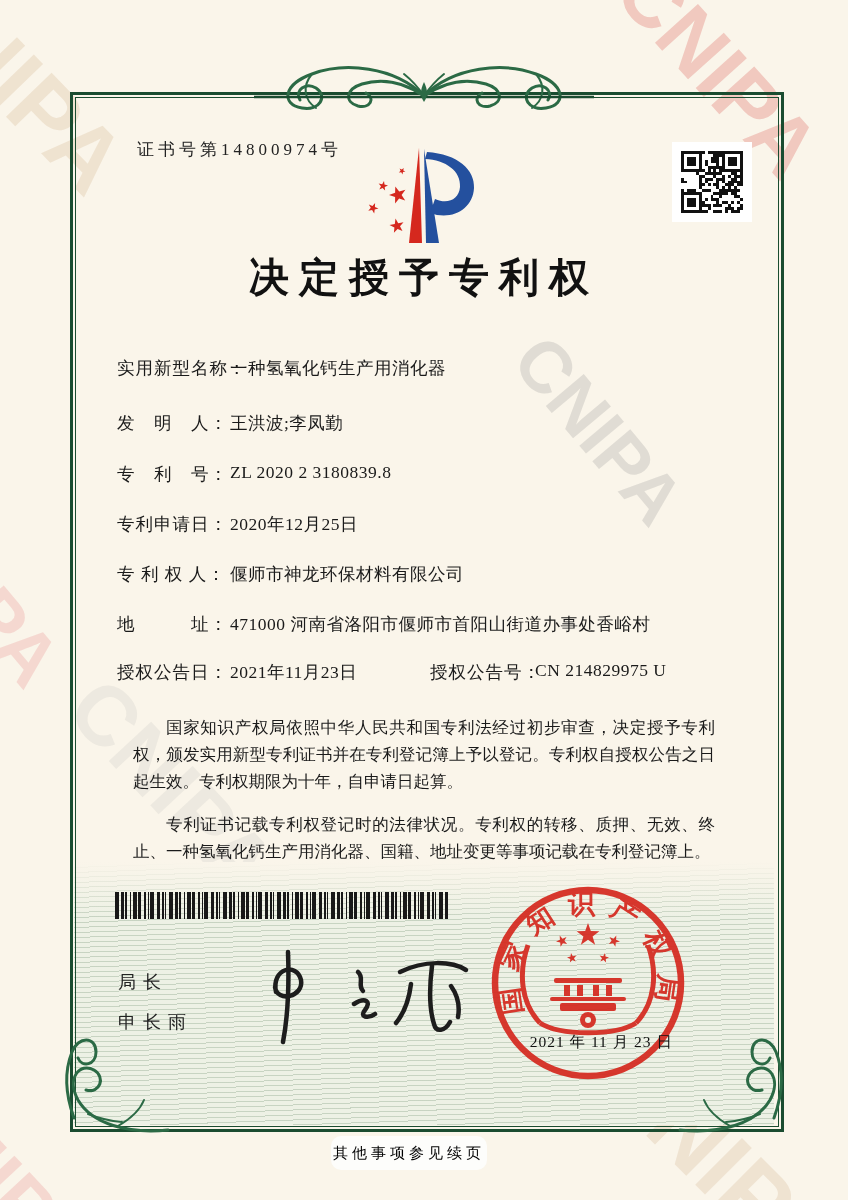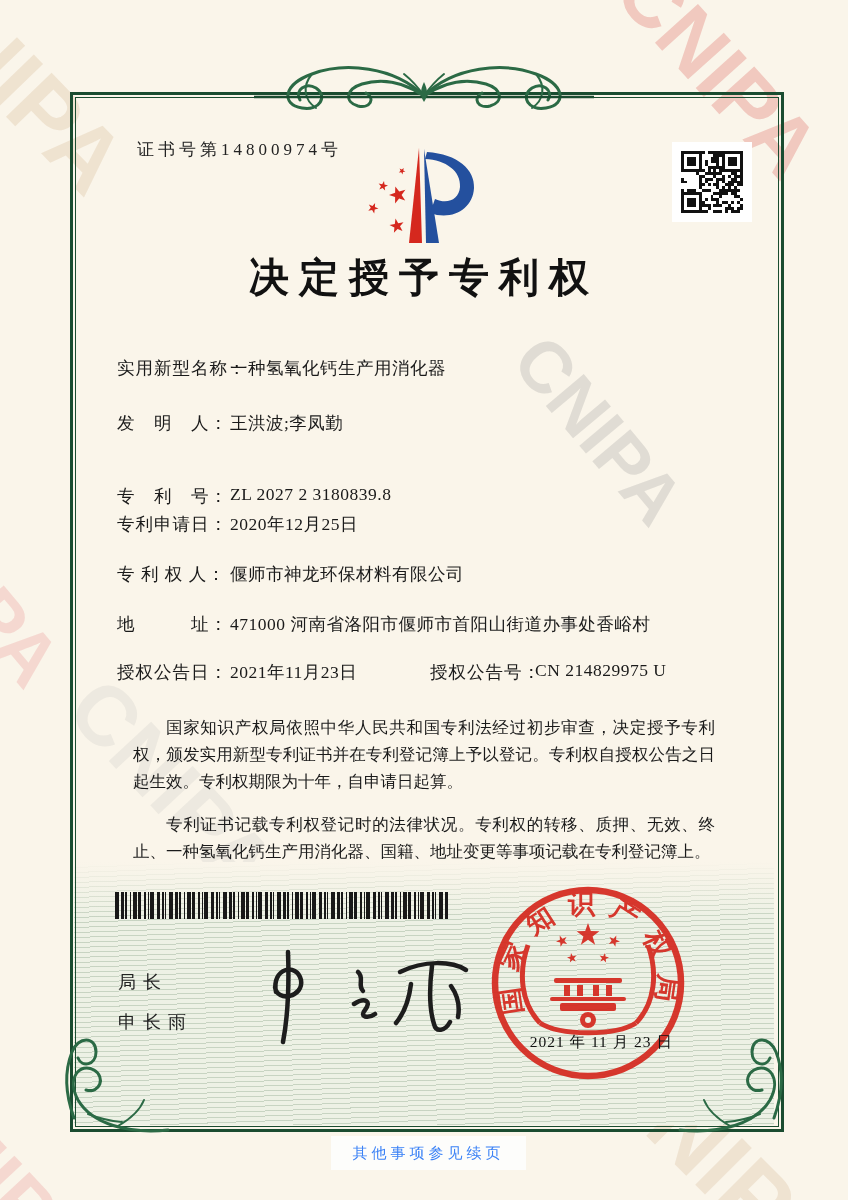--- a/index.html
+++ b/index.html
@@ -57,23 +57,23 @@
   .official{position:absolute;left:118px;top:962px;font-size:18px;color:#222;
             letter-spacing:7px;line-height:40px;}
   .signature{position:absolute;left:248px;top:940px;}
   .seal{position:absolute;left:488px;top:883px;}
   .sealdate{position:absolute;left:508px;top:1032px;width:165px;text-align:right;
             font-size:15.5px;letter-spacing:1px;color:#111;}
   .pageinfo{position:absolute;left:0;right:0;top:1093px;text-align:center;
             font-size:14.5px;letter-spacing:3px;color:#222;}
 
   
-  .footnote{position:absolute;left:331px;top:1136px;width:195px;height:34px;
+  .footnote{position:absolute;left:331px;top:1136px;width:156px;height:34px;
             background:#fdfdfb;display:flex;align-items:center;justify-content:center;
-            font-size:15px;letter-spacing:4px;color:#3b82f6;}
+            font-size:15px;letter-spacing:4px;color:#000000;border-radius:10px;}
 </style>
 </head>
 <body>
 
 <div class="page">
 
   <span class="wm wm1">CNIPA</span>
   <span class="wm wm2">CNIPA</span>
   <span class="wm wm3">CNIPA</span>
   <span class="wm wm4">CNIPA</span>
@@ -290,23 +290,23 @@
   <div class="title">决定授予专利权</div>
 
   <div class="row" style="top:356px;">
     <span class="lab">实用新型名称：</span>
     <span class="val">一种氢氧化钙生产用消化器</span>
   </div>
   <div class="row" style="top:411px;">
     <span class="lab">发　明　人：</span>
     <span class="val">王洪波;李凤勤</span>
   </div>
-  <div class="row" style="top:484px;text-align:center;">
+  <div class="row" style="top:462px;text-align:center;">
     <span class="lab">专　利　号：</span>
-    <span class="val">ZL 2027 2 3180839.8</span>
+    <span class="val">ZL 2020 2 3180839.8</span>
   </div>
   <div class="row" style="top:512px;">
     <span class="lab">专利申请日：</span>
     <span class="val">2020年12月25日</span>
   </div>
   <div class="row" style="top:562px;">
     <span class="lab">专 利 权 人：</span>
     <span class="val">偃师市神龙环保材料有限公司</span>
   </div>
   <div class="row" style="top:612px;">

